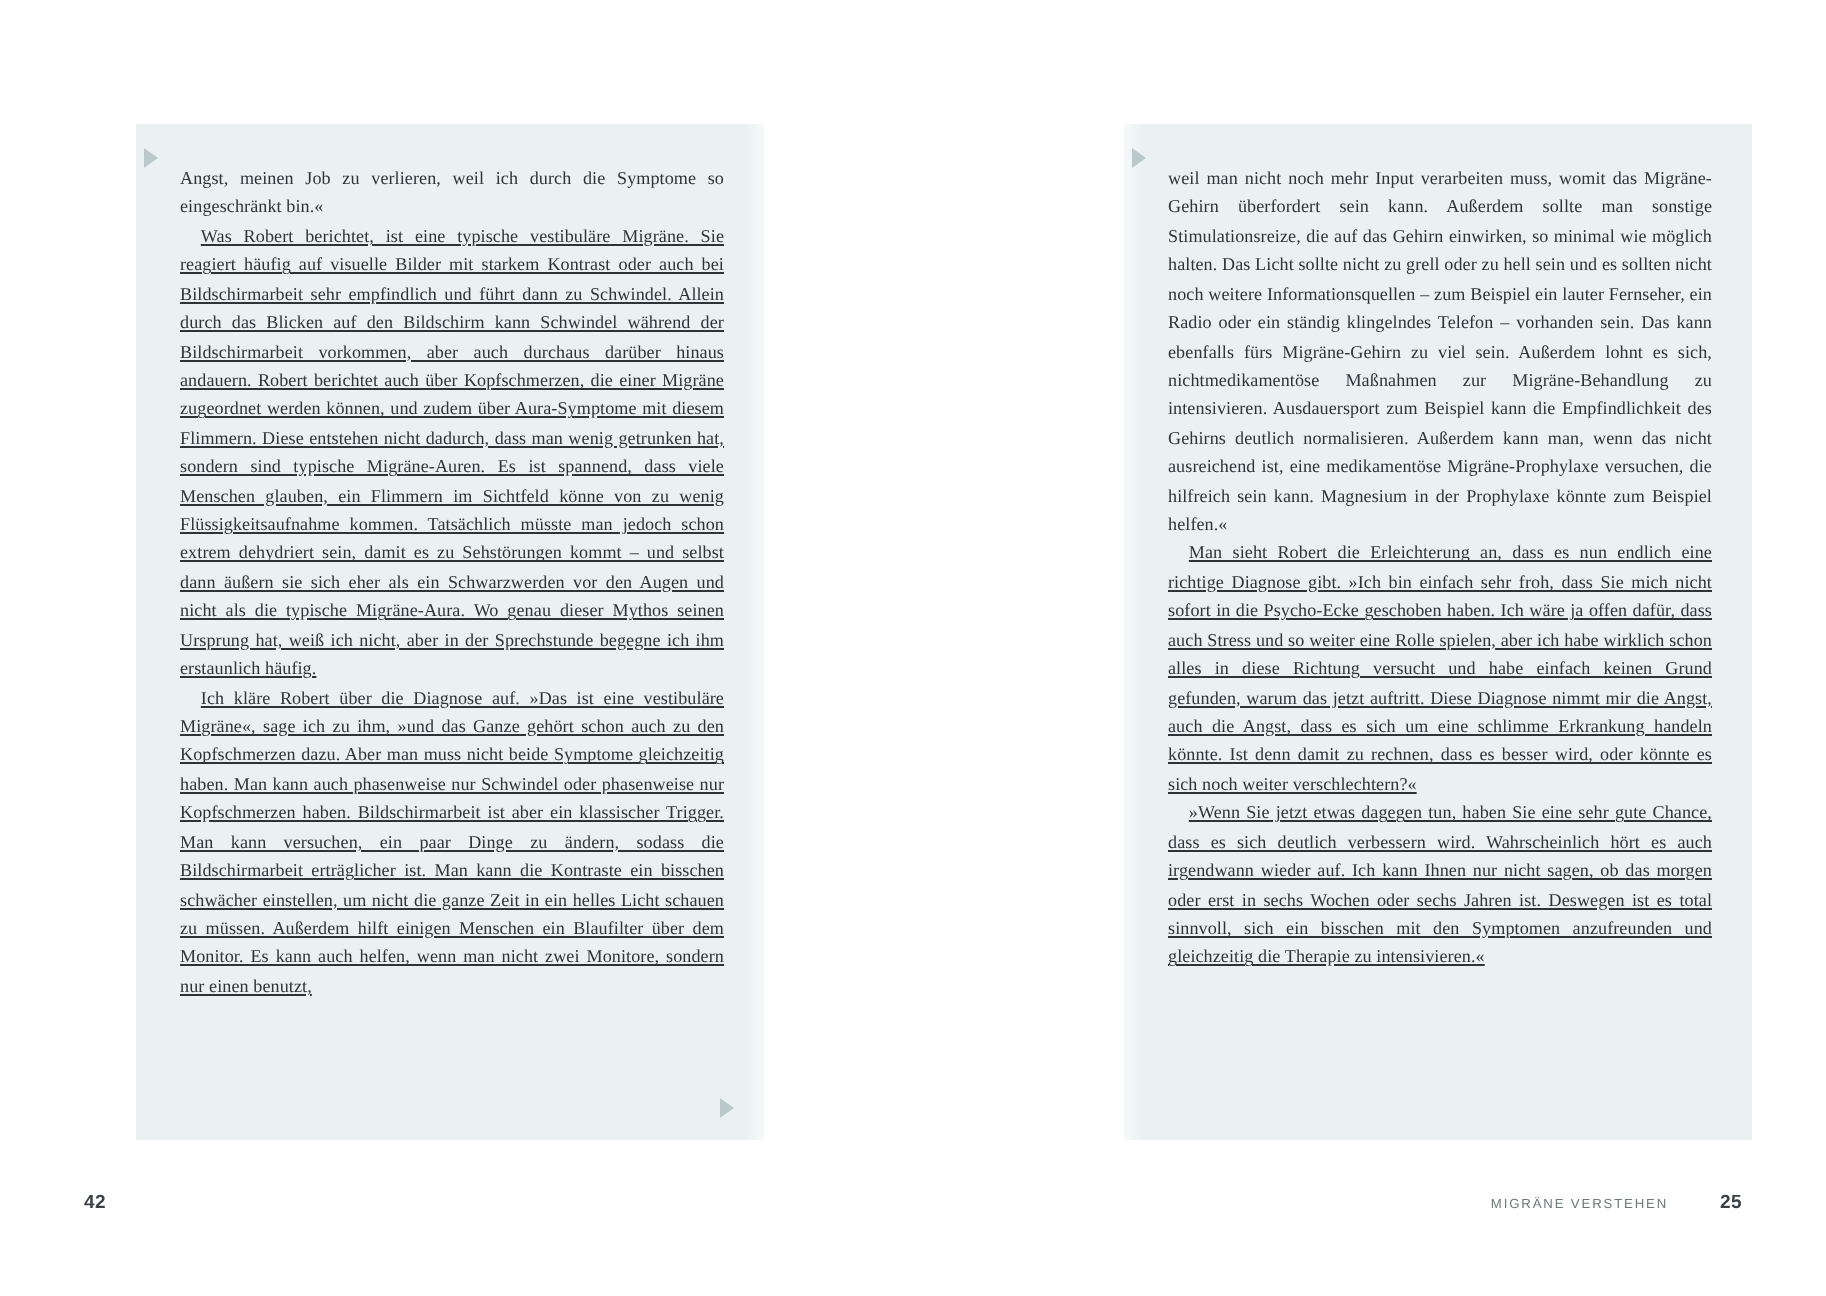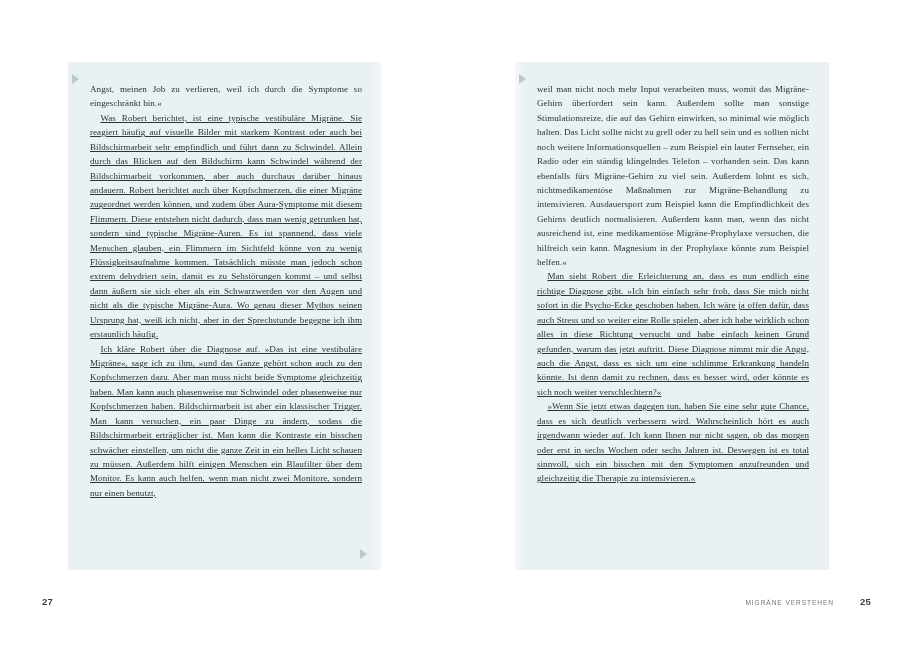--- a/index.html
+++ b/index.html
@@ -24,21 +24,21 @@
   }
 
   
   .page {
     position: absolute;
     top: 62px;
     height: 508px;
     background: #e9f1f2;
   }
   .page.left  { left: 68px;  width: 314px; }
-  .page.right { left: 515px; width: 314px; }
+  .page.right { left: 562px; width: 314px; }
 
   
   .page.left::after {
     content: "";
     position: absolute;
     top: 0; right: 0; bottom: 0;
     width: 10px;
     background: linear-gradient(to right, rgba(233,241,242,0), rgba(255,255,255,0.55));
     pointer-events: none;
   }
@@ -144,20 +144,20 @@
 
     <div class="nav-tri tl"></div>
 
     <div class="column">
       <p>weil man nicht noch mehr Input verarbeiten muss, womit das Migräne-Gehirn überfordert sein kann. Außerdem sollte man sonstige Stimulationsreize, die auf das Gehirn einwirken, so minimal wie möglich halten. Das Licht sollte nicht zu grell oder zu hell sein und es sollten nicht noch weitere Informationsquellen – zum Beispiel ein lauter Fernseher, ein Radio oder ein ständig klingelndes Telefon – vorhanden sein. Das kann ebenfalls fürs Migräne-Gehirn zu viel sein. Außerdem lohnt es sich, nichtmedikamentöse Maßnahmen zur Migräne-Behandlung zu intensivieren. Ausdauersport zum Beispiel kann die Empfindlichkeit des Gehirns deutlich normalisieren. Außerdem kann man, wenn das nicht ausreichend ist, eine medikamentöse Migräne-Prophylaxe versuchen, die hilfreich sein kann. Magnesium in der Prophylaxe könnte zum Beispiel helfen.«</p>
       <p class="indent">Man sieht Robert die Erleichterung an, dass es nun endlich eine richtige Diagnose gibt. »Ich bin einfach sehr froh, dass Sie mich nicht sofort in die Psycho-Ecke geschoben haben. Ich wäre ja offen dafür, dass auch Stress und so weiter eine Rolle spielen, aber ich habe wirklich schon alles in diese Richtung versucht und habe einfach keinen Grund gefunden, warum das jetzt auftritt. Diese Diagnose nimmt mir die Angst, auch die Angst, dass es sich um eine schlimme Erkrankung handeln könnte. Ist denn damit zu rechnen, dass es besser wird, oder könnte es sich noch weiter verschlechtern?«</p>
       <p class="indent">»Wenn Sie jetzt etwas dagegen tun, haben Sie eine sehr gute Chance, dass es sich deutlich verbessern wird. Wahrscheinlich hört es auch irgendwann wieder auf. Ich kann Ihnen nur nicht sagen, ob das morgen oder erst in sechs Wochen oder sechs Jahren ist. Deswegen ist es total sinnvoll, sich ein bisschen mit den Symptomen anzufreunden und gleichzeitig die Therapie zu intensivieren.«</p>
     </div>
   </div>
 
-  <div class="footer footer-left">27</div>
+  <div class="footer footer-left">42</div>
 
   <div class="footer footer-right">
     <span class="footer-chapter">MIGRÄNE VERSTEHEN</span>
     <span class="footer-folio">25</span>
   </div>
 
 </div>
 
 </body></html>

